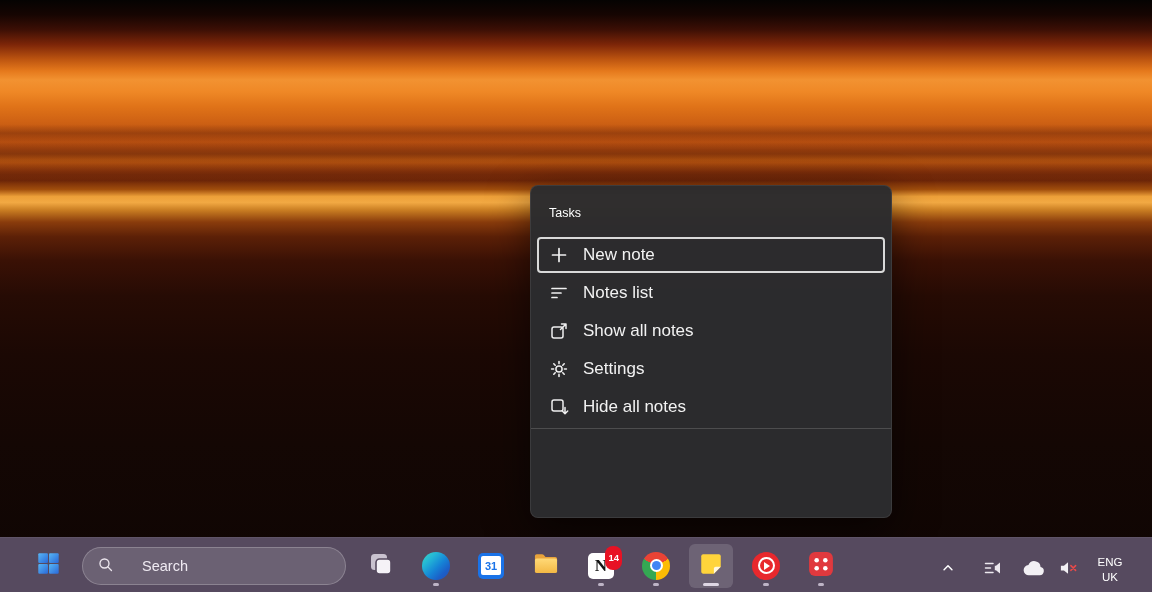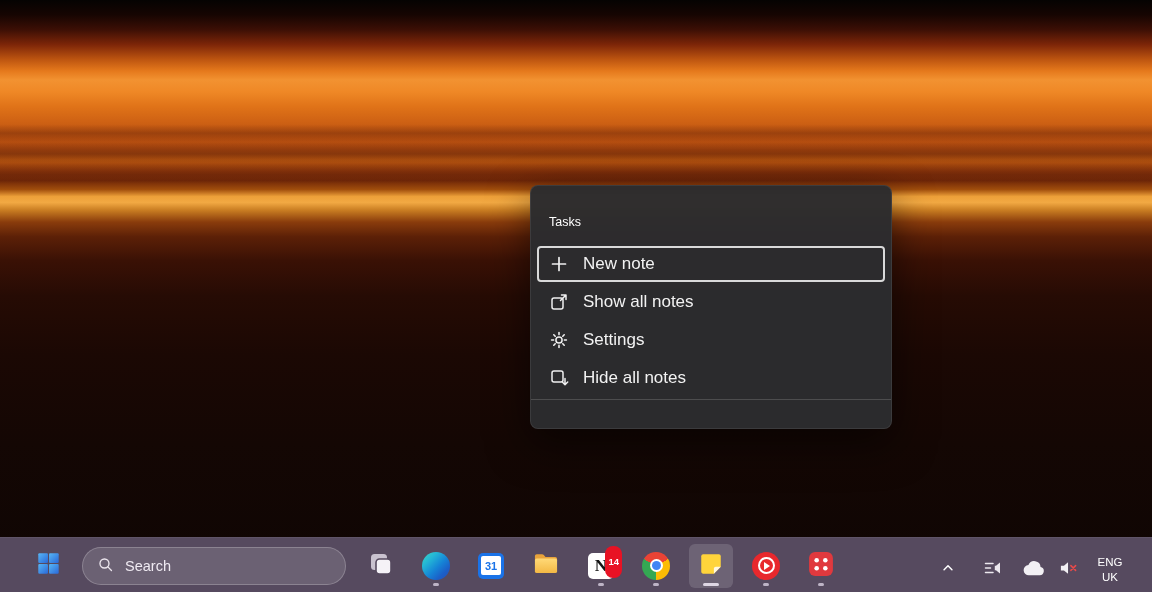--- a/index.html
+++ b/index.html
@@ -14,23 +14,23 @@
       #bc5210 23%, #aa470f 25.5%, #b5530f 27%, #8a350b 29%, #702708 30.5%,
       #a04d0c 32%, #eda039 33.2%, #f2a943 34.2%, #c97d22 35.5%, #8a3c0c 37.5%,
       #5c2007 40%, #3a1105 44%, #260b04 50%, #1b0804 60%, #140704 75%, #0e0503 100%);}
   .wallpaper-streaks{position:absolute;inset:0;
     background:linear-gradient(180deg,
       transparent 0%, transparent 21%, rgba(60,14,5,.28) 22.5%, transparent 24%,
       rgba(45,10,4,.3) 26%, transparent 27.5%, rgba(70,18,6,.25) 29.5%, transparent 31%,
       transparent 100%);}
 
   
-  .jumplist{position:absolute;left:530px;top:185px;width:362px;height:244px;
+  .jumplist{position:absolute;left:530px;top:185px;width:362px;height:333px;
     background:rgba(44,44,46,.98);border:1px solid rgba(255,255,255,.08);
-    border-radius:8px;box-sizing:border-box;padding:14px 6px 3px 6px;
+    border-radius:8px;box-sizing:border-box;padding:5px 6px 3px 6px;
     box-shadow:0 14px 42px rgba(0,0,0,.55);color:#f2f2f2;}
   .jumplist-header{display:flex;align-items:center;height:44px;padding-left:12px;
     font-size:12.5px;color:#fff;}
   .menu-item{display:flex;align-items:center;height:36px;margin:2px 0;
     padding:0 10px;gap:14px;border-radius:4px;border:2px solid transparent;
     box-sizing:border-box;font-size:17px;color:#f2f2f2;cursor:default;}
   .menu-item.selected{border-color:#d9d9d9;}
   .menu-icon{width:20px;height:20px;flex:none;display:flex;align-items:center;justify-content:center;}
   .menu-divider{height:1px;background:rgba(255,255,255,.16);margin:3px -6px 2px -6px;}
 
@@ -40,36 +40,36 @@
   .tb-left{position:absolute;left:28px;top:0;height:55px;display:flex;align-items:center;}
   .tb-btn{width:44px;height:44px;border-radius:6px;display:flex;align-items:center;
     justify-content:center;position:relative;flex:none;}
   .tb-btn.start{width:40px;margin-right:14px;}
   .tb-btn.active-app{background:rgba(255,255,255,.14);}
   .indicator{position:absolute;bottom:2px;left:50%;transform:translateX(-50%);
     width:6px;height:3px;border-radius:2px;background:#beb4c6;}
   .indicator.wide{width:16px;background:#ded6e4;}
   .search-pill{width:264px;height:38px;border-radius:20px;box-sizing:border-box;
     background:rgba(255,255,255,.13);border:1px solid rgba(255,255,255,.22);
-    display:flex;align-items:center;gap:11px;padding:0 14px;margin-right:13px;
+    display:flex;align-items:center;gap:28px;padding:0 14px;margin-right:13px;
     color:#efeaf2;font-size:14.5px;}
   .apps{display:flex;gap:11px;}
 
   
   .edge-icon{width:28px;height:28px;border-radius:50%;
     background:linear-gradient(135deg,#3dd9c5 0%,#23b6d6 28%,#1583d6 55%,#1b5fc8 76%,#2a4fb0 100%);}
   .cal-icon{width:26px;height:26px;background:#1a73e8;border-radius:5px;
     display:flex;align-items:center;justify-content:center;}
   .cal-inner{width:20px;height:19px;background:#fff;border-radius:2px;margin-top:0;
     display:flex;align-items:center;justify-content:center;
     font-size:11px;font-weight:bold;color:#1a73e8;}
   .notion-icon{width:26px;height:26px;background:#fff;border-radius:5px;
     display:flex;align-items:center;justify-content:center;
     font-family:"Liberation Serif",serif;font-weight:bold;font-size:17px;color:#141414;}
-  .badge{position:absolute;top:2px;right:1px;min-width:16px;height:32px;border-radius:8px;
+  .badge{position:absolute;top:2px;right:1px;min-width:16px;height:24px;border-radius:8px;
     background:#e81224;color:#fff;font-size:9.5px;font-weight:bold;
     display:flex;align-items:center;justify-content:center;padding:0 3px;box-sizing:border-box;}
   .chrome-icon{width:28px;height:28px;border-radius:50%;
     background:conic-gradient(from -60deg,#ea4335 0deg 120deg,#fbbc05 120deg 240deg,#34a853 240deg 360deg);
     display:flex;align-items:center;justify-content:center;}
   .chrome-white{width:13px;height:13px;border-radius:50%;background:#fff;
     display:flex;align-items:center;justify-content:center;}
   .chrome-blue{width:9px;height:9px;border-radius:50%;background:#4285f4;}
   .yt-icon{width:28px;height:28px;border-radius:50%;background:#e8282d;
     display:flex;align-items:center;justify-content:center;}
@@ -102,20 +102,28 @@
 
     <div class="menu-item selected">
       <span class="menu-icon">
         <svg viewBox="0 0 20 20" width="20" height="20">
             <path d="M10 3.5v13M3.5 10h13" stroke="#f0f0f0" stroke-width="1.7" stroke-linecap="round" fill="none"></path>
           </svg>
       </span>
       <span class="menu-label">New note</span>
     </div>
 
+    <div class="menu-item">
+      <span class="menu-icon">
+        <svg viewBox="0 0 20 20" width="20" height="20">
+            <path d="M3 5.5h14M3 10h9M3 14.5h5" stroke="#f0f0f0" stroke-width="1.7" stroke-linecap="round" fill="none"></path>
+          </svg>
+      </span>
+      <span class="menu-label">Notes list</span>
+    </div>
 
     <div class="menu-item">
       <span class="menu-icon">
         <svg viewBox="0 0 20 20" width="20" height="20" fill="none" stroke="#f0f0f0" stroke-width="1.5" stroke-linecap="round" stroke-linejoin="round">
           <rect x="3" y="6" width="11" height="11" rx="2"></rect>
           <path d="M12.5 3h4.5v4.5M17 3l-5.5 5.5"></path>
         </svg>
       </span>
       <span class="menu-label">Show all notes</span>
     </div>

